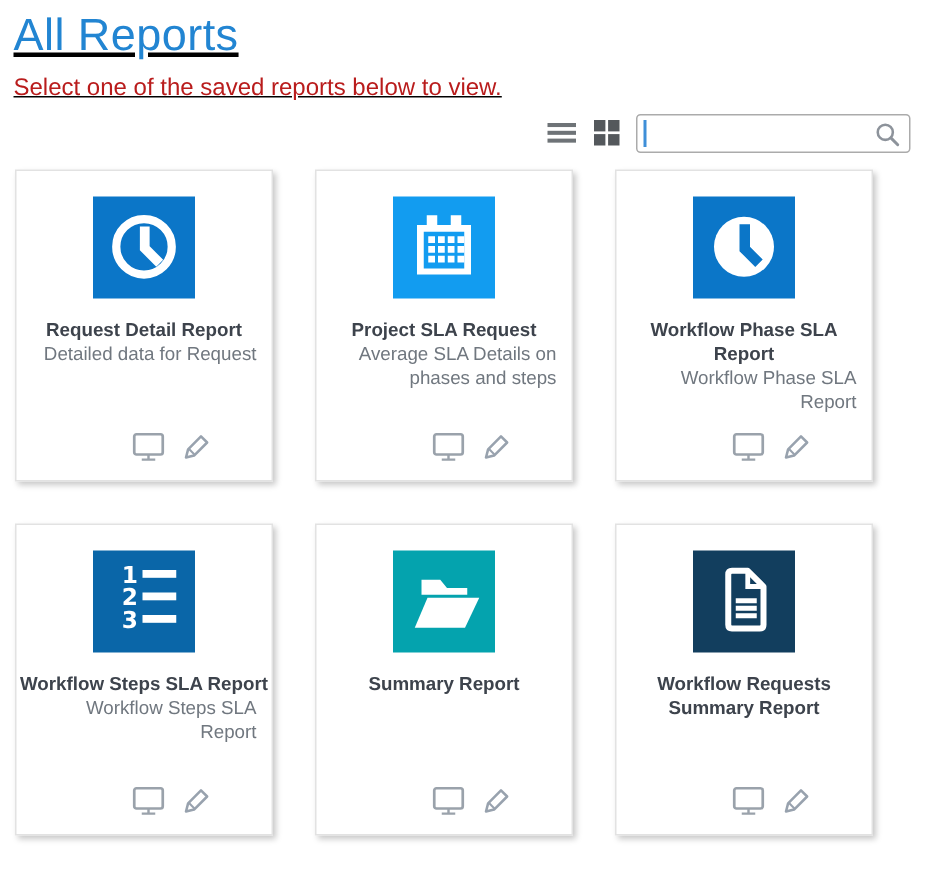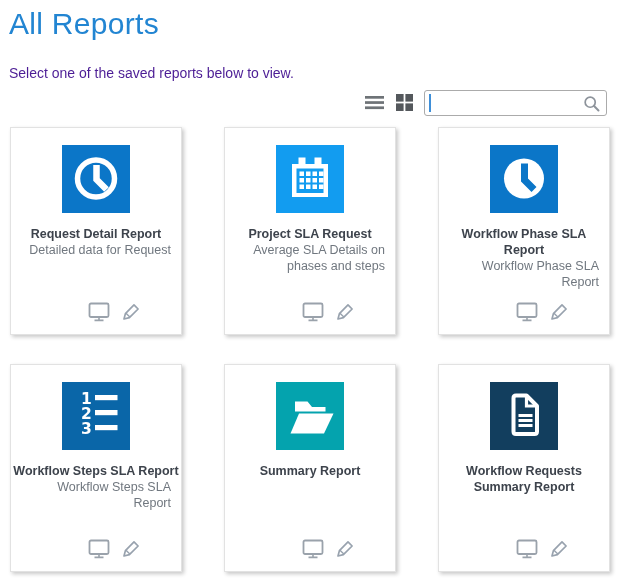--- a/index.html
+++ b/index.html
@@ -2,27 +2,27 @@
 <html><head>
 <meta charset="utf-8">
 <style>
   * { box-sizing: border-box; margin: 0; padding: 0; }
   html, body { background: #ffffff; }
   body {
     width: 628px; height: 582px; overflow: hidden;
     font-family: "Liberation Sans", sans-serif;
     position: relative;
   }
-  .header { padding: 6px 21px 0 9px; }
+  .header { padding: 6px 21px 0 9px; text-decoration: underline; }
   .page-title {
     font-size: 30px; font-weight: 300; color: #2285d2;
     letter-spacing: 0.3px; line-height: 36px;
   }
   .page-subtitle {
-    margin-top: 24px; font-size: 14px; color: #4c1d95; line-height: 14px;
+    margin-top: 10px; font-size: 16px; color: #b91c1c; line-height: 14px;
   }
   .toolbar {
     margin-top: 9px; display: flex; justify-content: flex-end;
     align-items: center; gap: 9px; height: 27px;
   }
   .toggle-btn { width: 21px; height: 21px; display: flex; align-items: center; justify-content: center; cursor: pointer; }
   .search-box {
     position: relative; width: 183px; height: 26px;
     border: 1px solid #ababab; border-radius: 3px; background: #fff;
   }
@@ -33,21 +33,21 @@
   }
   .text-caret {
     position: absolute; left: 4px; top: 3px; width: 2px; height: 18px;
     background: #3f8fd8;
   }
   .magnifier { position: absolute; right: 5px; top: 4px; }
 
   .report-grid {
     display: flex; flex-wrap: wrap;
     padding-left: 10px; margin-top: 11px;
-    column-gap: 42px; row-gap: 29px;
+    column-gap: 42px; row-gap: 29px; gap: 28px;
   }
   .card {
     position: relative; width: 172px; height: 208px;
     background: #ffffff; border: 1px solid #e2e2e2;
     box-shadow: 2px 2px 4px rgba(0,0,0,0.22);
     cursor: pointer;
   }
   .tile {
     width: 68px; height: 68px; margin: 17px auto 0;
   }

